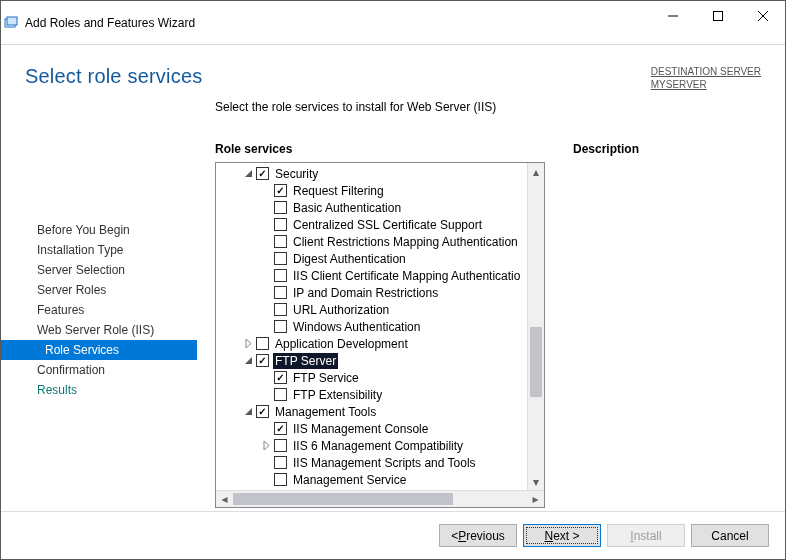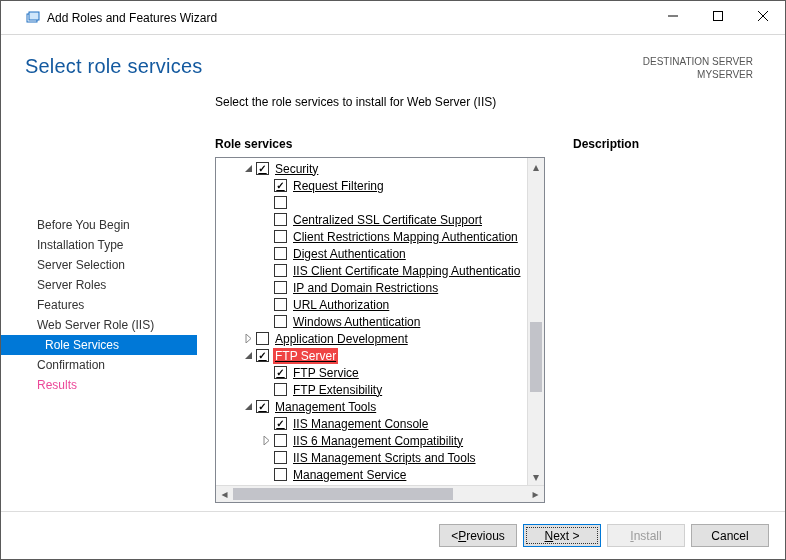--- a/index.html
+++ b/index.html
@@ -15,76 +15,76 @@
   }
   .window {
     width: 786px;
     height: 560px;
     border: 1px solid #5a5a5a;
     display: flex;
     flex-direction: column;
     background: #fff;
   }
   .titlebar {
-    height: 34px;
+    height: 44px;
     display: flex;
     align-items: center;
-    padding-left: 24px;
+    padding-left: 2px;
     border-bottom: 1px solid #d8d8d8;
   }
   .titlebar .app-icon { width: 16px; height: 16px; margin-right: 6px; }
   .titlebar .title { flex: 1; font-size: 12px; }
   .win-controls { display: flex; height: 100%; }
   .win-btn {
     width: 45px; height: 29px; display: flex; align-items: center; justify-content: center;
   }
   .header {
-    display: flex; padding: 20px 32px 10px 24px; align-items: flex-start;
+    display: flex; padding: 20px 24px 10px 24px; align-items: flex-start;
   }
   .header h1 {
     font-size: 20px; font-weight: 400; color: #13599f; margin: 0; flex: 1; letter-spacing: 0.2px;
   }
-  .dest { text-align: right; font-size: 10px; color: #555; line-height: 13px; }
+  .dest { font-size: 10px; color: #555; line-height: 13px; text-decoration: underline; }
   .body {
     flex: 1; display: flex; padding: 0 0 0 0; overflow: hidden; align-items: center;
   }
   .nav {
     width: 196px; padding: 8px 0 0 0;
   }
   .nav-item {
     padding: 3px 12px 3px 36px; font-size: 12px; color: #333; cursor: default;
   }
   .nav-item.sel {
     background: #0078d7; color: #fff; padding-left: 44px; margin-left: 0;
   }
   .nav-item.sub { padding-left: 44px; }
-  .nav-item.disabled { color: #ec4899; }
+  .nav-item.disabled { color: #0f766e; }
   .main {
     flex: 1; padding: 4px 26px 8px 18px; display: flex; flex-direction: column; overflow: hidden;
   }
   .instr { font-size: 12px; margin-bottom: 28px; }
   .cols { display: flex; flex: 1; overflow: hidden; gap: 28px;}
   .col-left { display:flex; flex-direction:column; width: 330px;}
   .sect-title { font-weight: 600; font-size: 12px; margin-bottom: 6px; }
   .tree-box {
     border: 1px solid #828790; position: relative; flex:1;
     display:flex; flex-direction:column;
   }
   .tree-scroll {
-    flex:1; overflow: hidden; position:relative;text-decoration:underline;
+    flex:1; overflow: hidden; position:relative;
   }
   .tree {
     padding: 2px 0 2px 6px; font-size: 12px; line-height: 16px;
   }
   .row { display: flex; align-items: center; height: 17px; white-space: nowrap;}
   .exp { width: 13px; height:13px; display:inline-flex; align-items:center; justify-content:center; margin-right:1px;}
   .cb { width: 13px; height: 13px; border: 1px solid #333; display:inline-flex; align-items:center; justify-content:center; margin-right: 4px; background:#fff;}
   .cb.chk::after { content:"✓"; font-size:10px; line-height:10px; font-weight:bold;}
   .lbl { padding: 0 2px; }
-  .lbl.hl { background:#ef4444; color:#fff; }
+  .lbl.hl { background:#0f172a; color:#fff; }
   .ind0 { padding-left: 20px; }
   .ind1 { padding-left: 38px; }
   .vscroll { position:absolute; right:0; top:0; bottom:0; width:17px; background:#f0f0f0; border-left:1px solid #ddd;}
   .vscroll .arr { height:17px; display:flex;align-items:center;justify-content:center; color:#606060;}
   .vscroll .thumb { position:absolute; left:2px; right:2px; top:164px; height:70px; background:#c2c3c9;}
   .hscroll { height:17px; background:#f0f0f0; border-top:1px solid #ddd; display:flex; align-items:center;}
   .hscroll .arr { width:17px; height:17px; display:flex;align-items:center;justify-content:center;color:#606060;}
   .hscroll .track { flex:1; position:relative; height:100%;}
   .hscroll .thumb { position:absolute; top:2px; bottom:2px; left:0; width:220px; background:#c2c3c9;}
   .col-right { flex:1; font-size:12px;}
@@ -169,20 +169,21 @@
                     <span class="lbl">Security</span>
                   </div>
                   <div class="row ind1">
                     <span class="exp"></span>
                     <span class="cb chk"></span>
                     <span class="lbl">Request Filtering</span>
                   </div>
                   <div class="row ind1">
                     <span class="exp"></span>
                     <span class="cb"></span>
+                    <span class="lbl">Basic Authentication</span>
                   </div>
                   <div class="row ind1">
                     <span class="exp"></span>
                     <span class="cb"></span>
                     <span class="lbl">Centralized SSL Certificate Support</span>
                   </div>
                   <div class="row ind1">
                     <span class="exp"></span>
                     <span class="cb"></span>
                     <span class="lbl">Client Restrictions Mapping Authentication</span>

